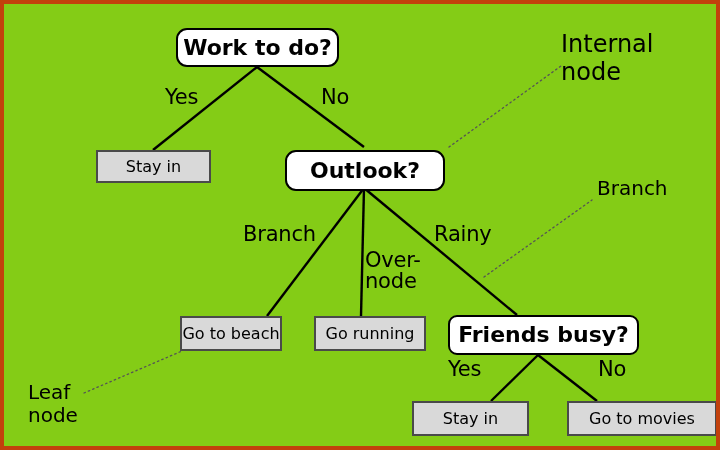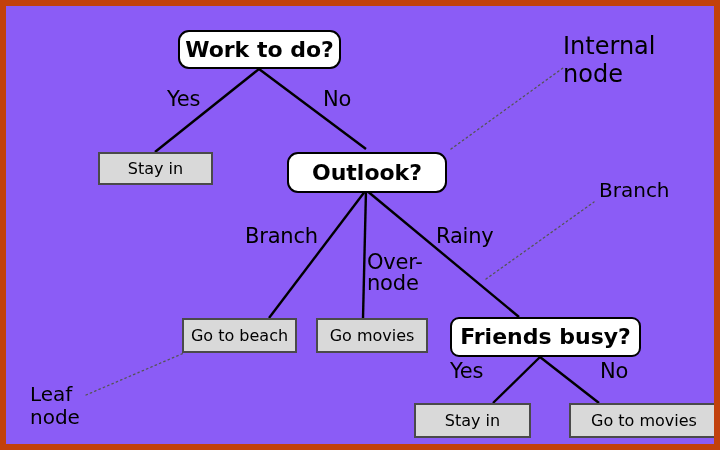--- a/index.html
+++ b/index.html
@@ -4,22 +4,22 @@
 <style>
   html, body {
     margin: 0;
     padding: 0;
     background: #ffffff;
   }
   #canvas {
     position: relative;
     width: 720px;
     height: 450px;
-    background: #8b5cf6;
-    border: 6px solid #c2410c;
+    background: #84cc16;
+    border: 4px solid #c2410c;
     box-sizing: border-box;
     overflow: hidden;
     font-family: "DejaVu Sans", "Liberation Sans", sans-serif;
   }
   #edges {
     position: absolute;
     left: 0;
     top: 0;
     width: 720px;
     height: 450px;
@@ -100,26 +100,26 @@
   </div>
 
   <div class="node internal" style="left:444px; top:311px; width:191px; height:40px; font-size:22px;border-radius:9px;">
     <span>Friends busy?</span>
   </div>
 
   <div class="node leaf" style="left:92px; top:146px; width:115px; height:33px; font-size:16px;">
     <span>Stay in</span>
   </div>
 
-  <div class="node leaf" style="left:176px; top:312px; width:115px; height:35px; font-size:16px;">
+  <div class="node leaf" style="left:176px; top:312px; width:102px; height:35px; font-size:16px;">
     <span>Go to beach</span>
   </div>
 
   <div class="node leaf" style="left:310px; top:312px; width:112px; height:35px; font-size:16px;">
-    <span>Go movies</span>
+    <span>Go running</span>
   </div>
 
   <div class="node leaf" style="left:408px; top:397px; width:117px; height:35px; font-size:16px;">
     <span>Stay in</span>
   </div>
 
   <div class="node leaf" style="left:563px; top:397px; width:150px; height:35px; font-size:16px;">
     <span>Go to movies</span>
   </div>
 

